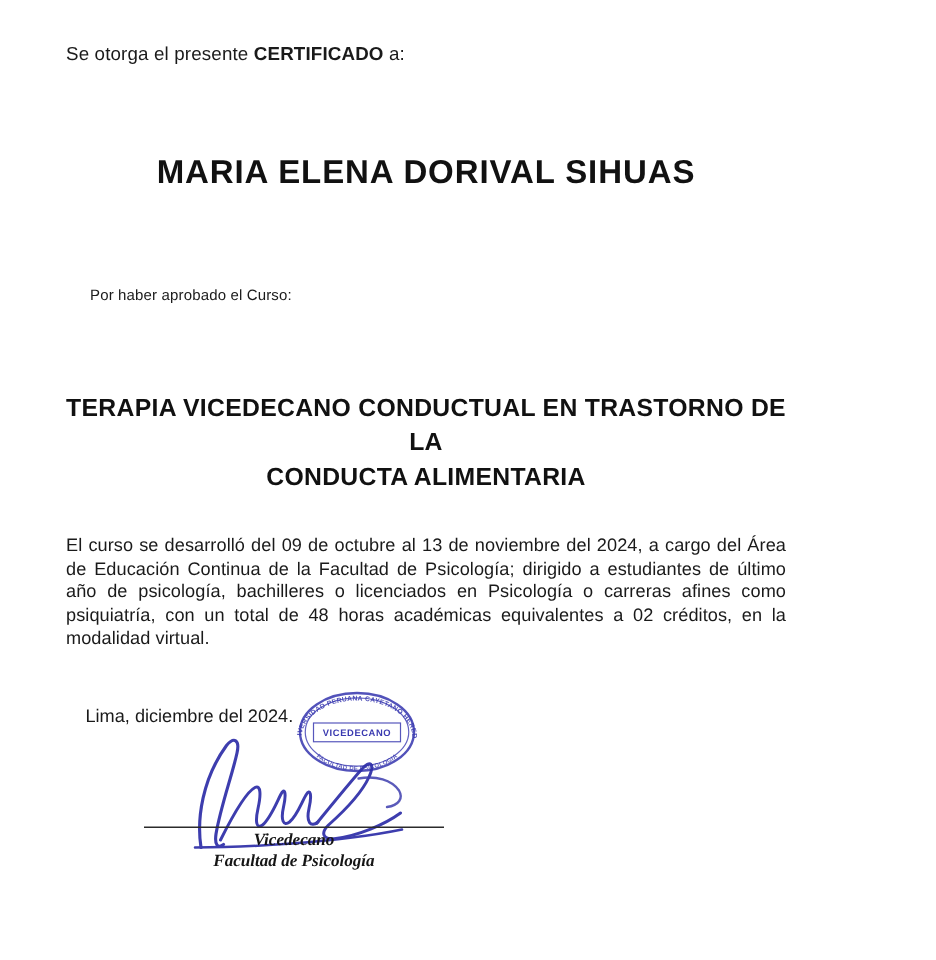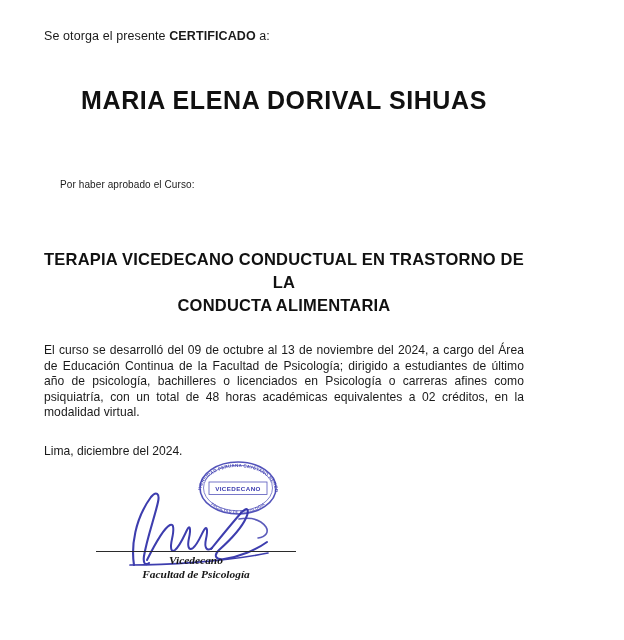--- a/index.html
+++ b/index.html
@@ -29,24 +29,24 @@
     padding-top: 28px;
     font-size: 12.5px;
     line-height: 16px;
     text-align: left;
     letter-spacing: 0.1px;
   }
   .intro b { font-weight: bold; }
 
   
   .recipient {
-    margin: 0;
+    margin: 16px;
     padding-top: 42px;
     text-align: center;
-    font-size: 25px;
+    font-size: 22px;
     font-weight: bold;
     letter-spacing: 0.6px;
     color: #111111;
   }
 
   
   .aprobado {
     margin: 16px;
     padding-top: 48px;
     font-size: 10px;
@@ -72,21 +72,21 @@
     padding-top: 26px;
     font-size: 12.1px;
     line-height: 15.6px;
     text-align: justify;
     text-justify: inter-word;
     letter-spacing: 0.05px;
   }
 
   
   .place-date {
-    margin: 0;
+    margin: 13px;
     padding-top: 22px;
     font-size: 12.1px;
     line-height: 16px;
     text-align: left;
   }
 
   
   .signature-block {
     position: absolute;
     left: 88px;

